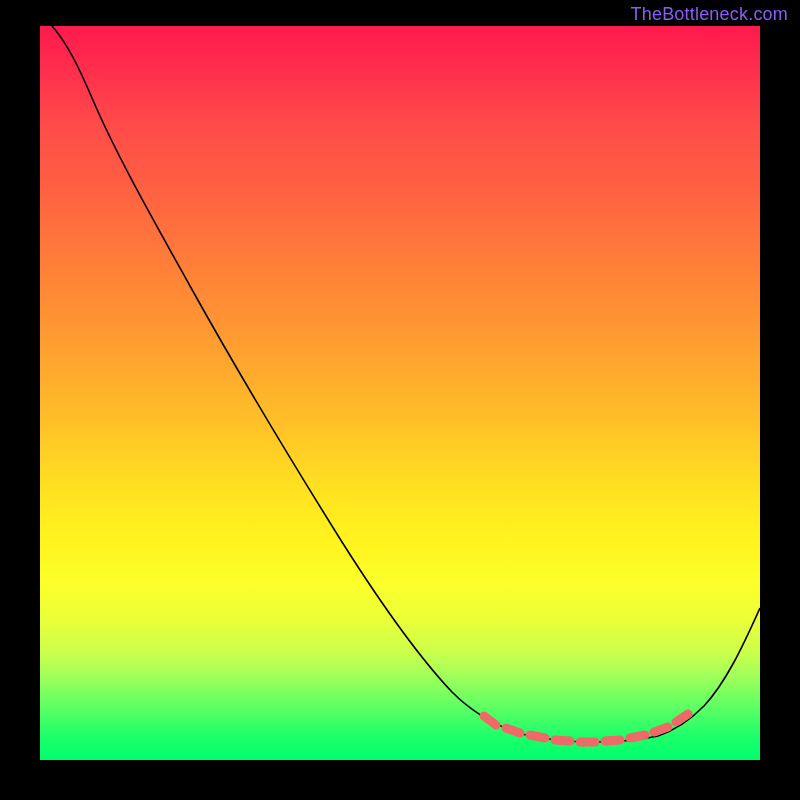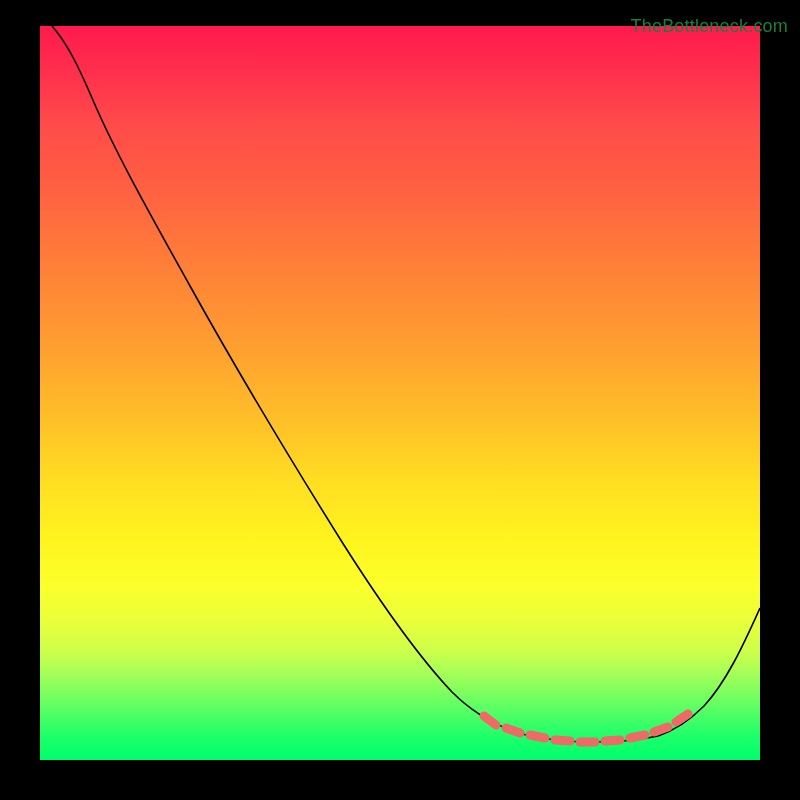--- a/index.html
+++ b/index.html
@@ -6,23 +6,23 @@
   body {
     width: 800px;
     height: 800px;
     background: #000000;
     position: relative;
     overflow: hidden;
     font-family: Arial, sans-serif;
   }
   .watermark {
     position: absolute;
-    top: 16px;
+    top: 4px;
     right: 12px;
-    color: #15803d;
+    color: #8b5cf6;
     font-size: 18px;
     font-weight: 500;
     z-index: 10;
     letter-spacing: 0.2px;
   }
   .plot-area {
     position: absolute;
     left: 40px;
     top: 26px;
     width: 720px;

